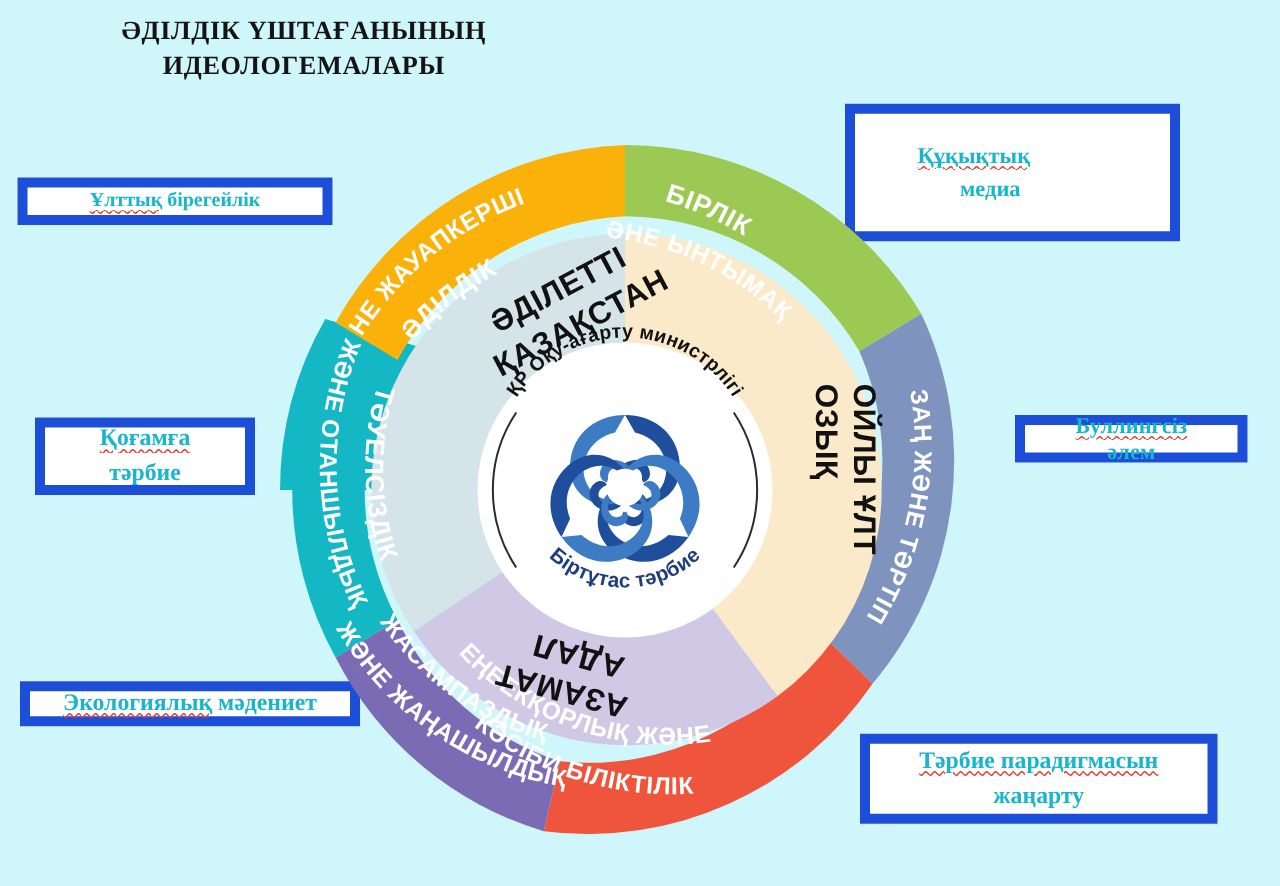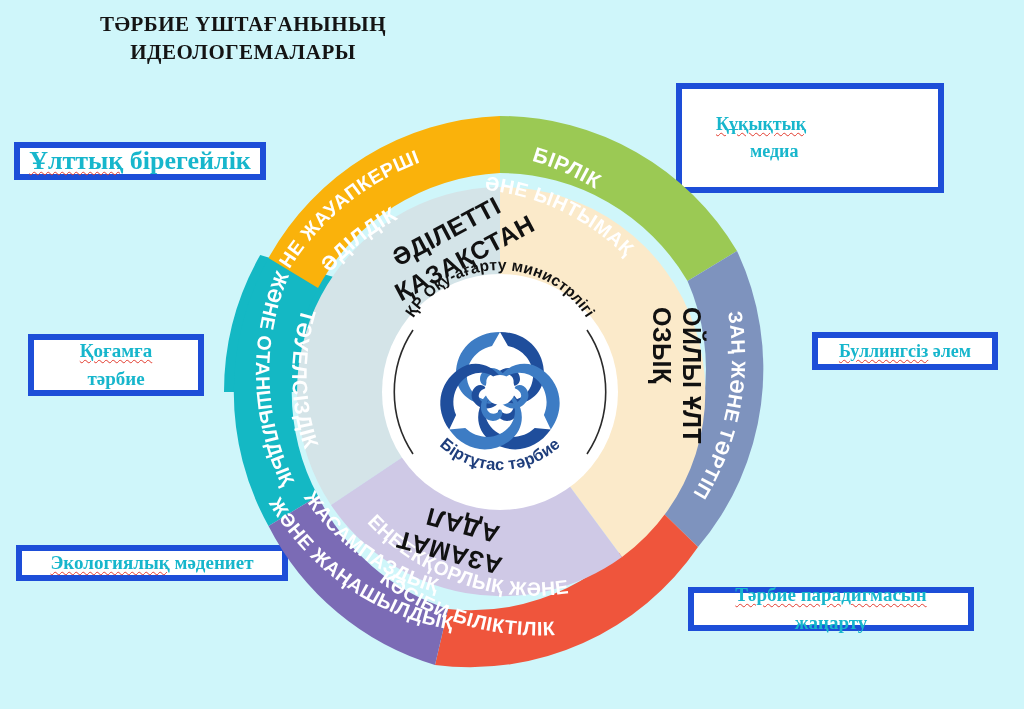--- a/index.html
+++ b/index.html
@@ -18,42 +18,42 @@
     font-family:"Liberation Serif", serif;
     font-weight:bold;font-size:21px;line-height:1.35;
     color:#141414;text-align:center;letter-spacing:.5px;
   }
   .title .l2{display:block;}
 
   
   .callout{
     position:absolute;
     background:#FFFFFF;
-    border:6px solid #1d4ed8;
+    border:8px solid #1d4ed8;
     box-sizing:border-box;
     color:#17B6CC;
     font-family:"Liberation Serif", serif;
     font-weight:bold;
     display:flex;align-items:center;
-    padding:4px 8px;
+    padding:4px 24px;
   }
   .callout .txt{width:100%;}
   .spell{
     text-decoration:underline;
     text-decoration-color:#E23B2E;
     text-decoration-style:wavy;
     text-decoration-thickness:1px;
     text-underline-offset:2px;
   }
-  #co-ulttyq{left:14px;top:142px;width:252px;height:38px;font-size:26px;justify-content:center;}
+  #co-ulttyq{left:14px;top:142px;width:252px;height:38px;font-size:16px;justify-content:center;}
   #co-qogamga{left:28px;top:334px;width:176px;height:62px;font-size:19px;line-height:1.45;justify-content:center;text-align:center;}
   #co-eco{left:16px;top:545px;width:272px;height:36px;font-size:19px;justify-content:center;}
   #co-quq{left:676px;top:83px;width:268px;height:110px;font-size:18px;line-height:1.5;text-align:center;}
   #co-bull{left:812px;top:332px;width:186px;height:38px;font-size:18px;justify-content:flex-end;}
-  #co-tarbie{left:688px;top:587px;width:286px;height:44px;font-size:19px;line-height:1.45;justify-content:center;text-align:center;}
+  #co-tarbie{left:688px;top:587px;width:286px;height:72px;font-size:19px;line-height:1.45;justify-content:center;text-align:center;}
 
   
   #wheel{position:absolute;left:170px;top:62px;width:660px;height:610px;}
   #wheel svg{display:block;}
   .ringtxt{
     font-family:"Liberation Sans", sans-serif;
     font-weight:bold;
     fill:#FFFFFF;
     font-size:21px;
     letter-spacing:.6px;
@@ -74,21 +74,21 @@
     font-family:"Liberation Sans", sans-serif;
     font-weight:bold;fill:#1F3E7C;font-size:16.5px;letter-spacing:.2px;
   }
 </style>
 </head>
 <body>
 
 <div id="stage">
 
   <div class="title">
-    <span>ТӘРБИЕ  ҮШТАҒАНЫНЫҢ</span>
+    <span>ӘДІЛДІК  ҮШТАҒАНЫНЫҢ</span>
     <span class="l2">ИДЕОЛОГЕМАЛАРЫ</span>
   </div>
 
   <div class="callout" id="co-ulttyq">
     <div class="txt" style="text-align:center">
       <span class="spell">Ұлттық</span><span> бірегейлік</span>
     </div>
   </div>
 
   <div class="callout" id="co-qogamga">

